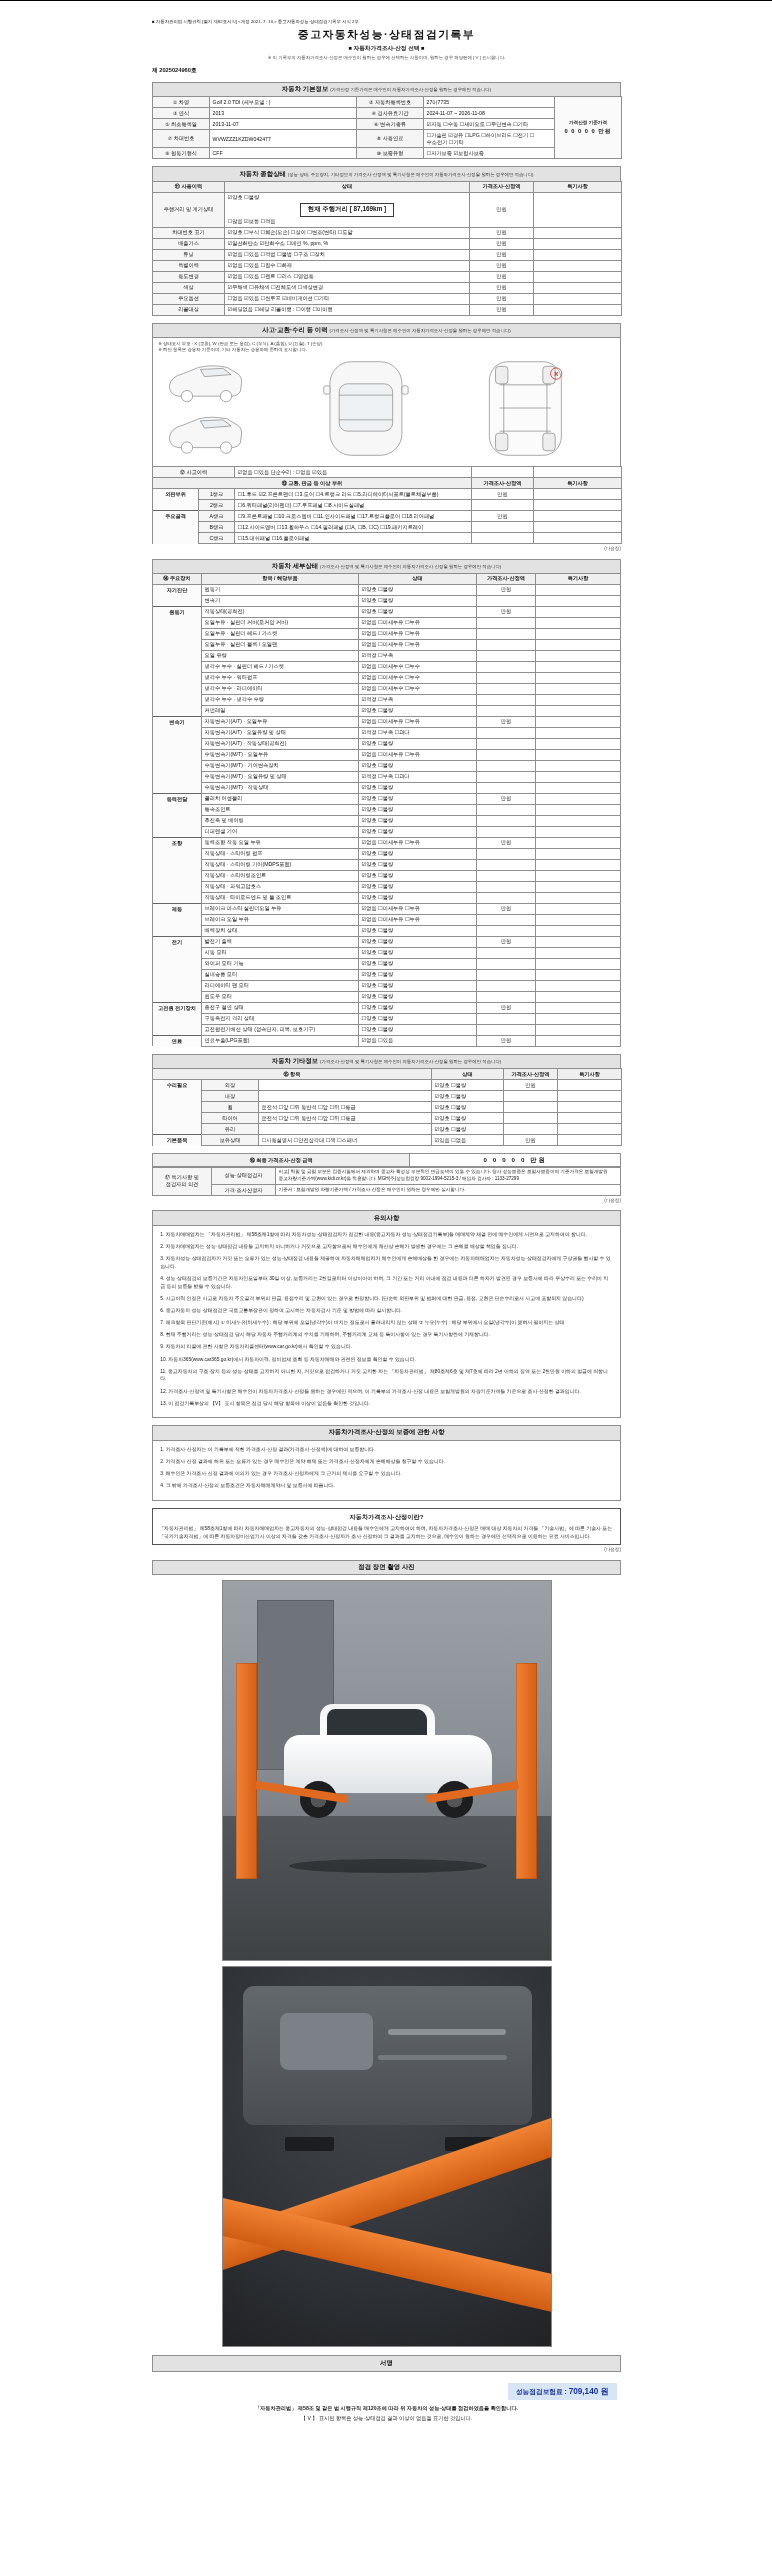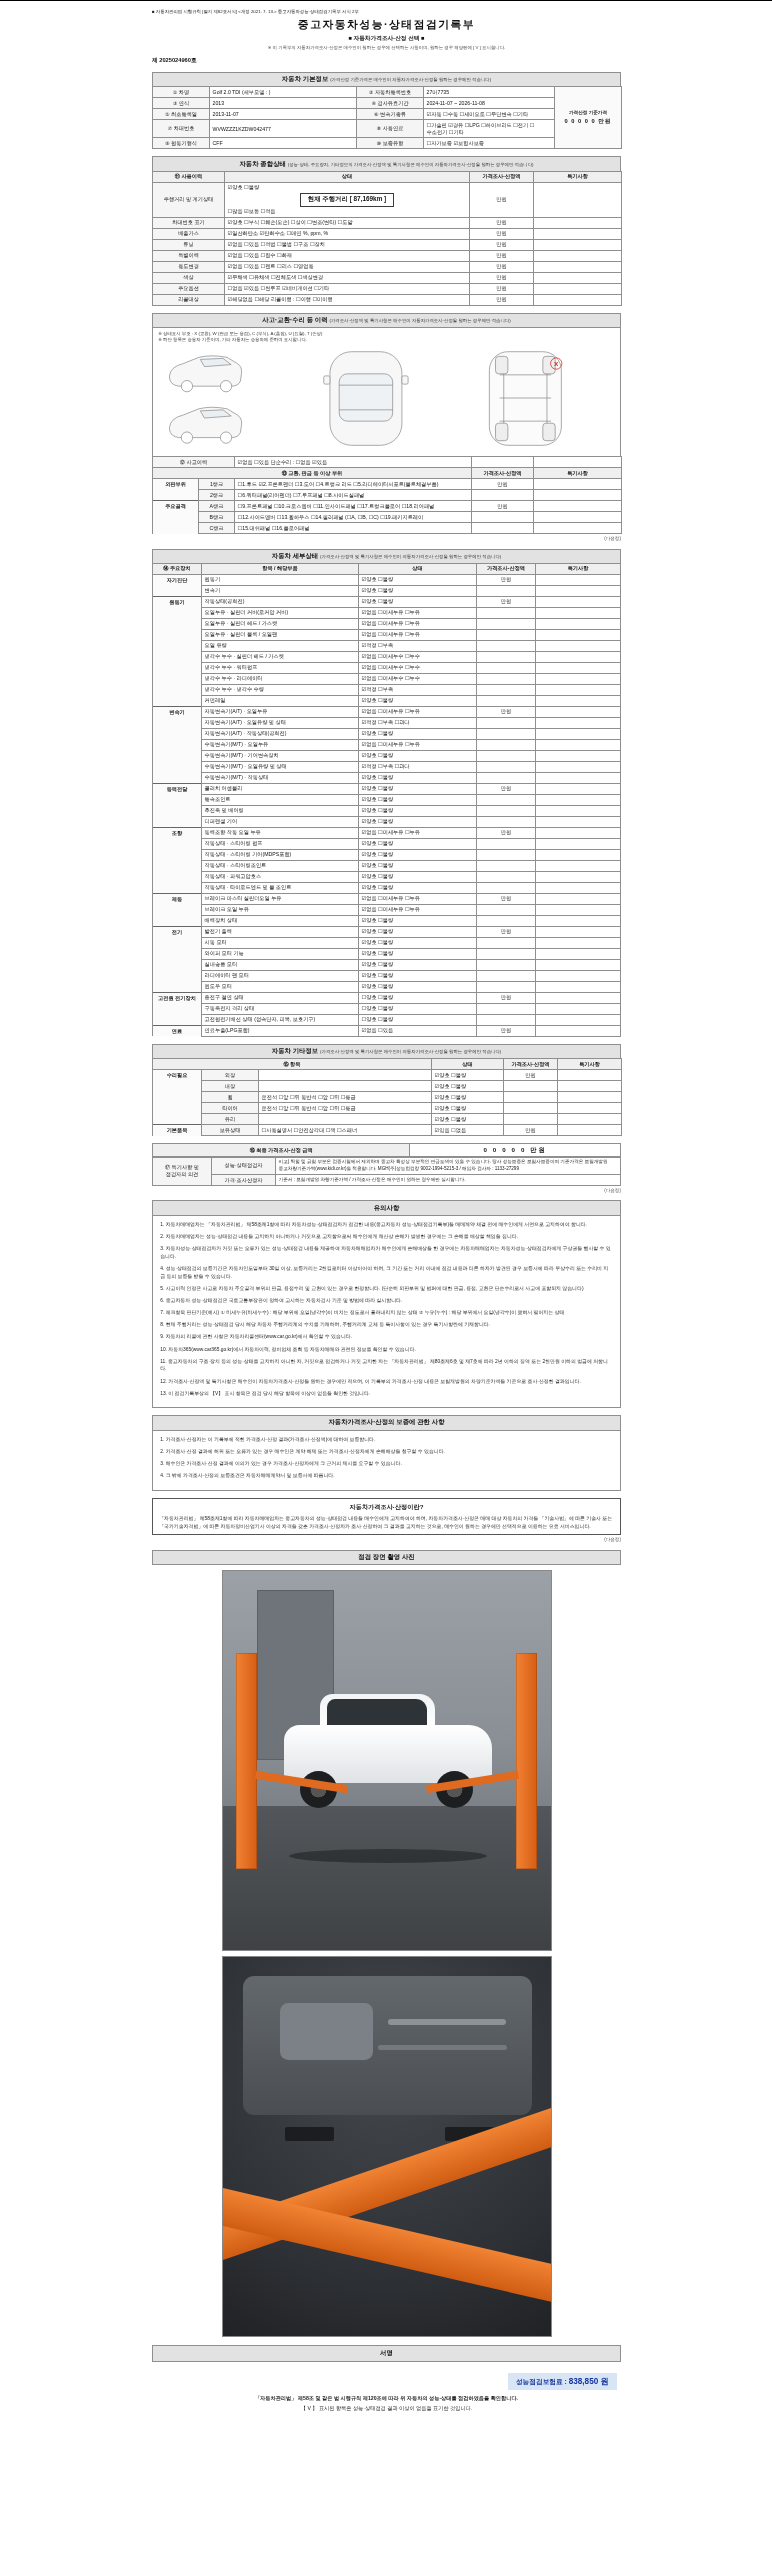--- a/index.html
+++ b/index.html
@@ -1,18 +1,18 @@
 <!DOCTYPE html>
 <html style="font-size:8.2px"><head>
 <meta charset="utf-8">
 <style>
   * { box-sizing: border-box; margin: 0; padding: 0; }
   html,body { background:#fff; }
   body { width:773px; min-height:2576px; font-family:"Liberation Sans","DejaVu Sans",sans-serif; color:#111; border-top:1.5px solid #000; }
-  .doc { width:469px; margin:0 auto; padding:8px 0 36px; }
+  .doc { width:469px; margin:0 auto; padding:18px 0 36px; }
   .top-note { font-size:4.4px; color:#222; margin-bottom:4.1px; }
   .hdr { text-align:center; margin:1px 0 3.1px; }
   .hdr-title { font-size:10.8px; font-weight:bold; letter-spacing:1.5px; }
   .hdr-select { font-size:5.7px; font-weight:bold; margin-top:3.1px; }
   .hdr-note { font-size:4.4px; color:#444; margin-top:1.5px; }
   .doc-no { font-size:5.7px; font-weight:bold; margin:7.2px 0 1.5px; }
   .sec { margin-top:7.2px; }
   .sec-title { background:#e2e2e2; border:0.5px solid #8f8f8f; border-bottom:none; text-align:center; font-weight:bold; font-size:6.4px; padding:2.1px 0; }
   .sec-note { font-weight:normal; font-size:4.4px; color:#333; }
   table { border-collapse:collapse; width:100%; table-layout:fixed; }
@@ -890,19 +890,19 @@
       <div class="pad pad1"></div>
       <div class="pad pad2"></div>
       <div class="beam b1"></div>
       <div class="beam b2"></div>
     </div>
   </div>
 
   <div class="sign-bar">서명</div>
   <div class="premium">
     <span>성능점검보험료 :</span>
-    <span class="premium-val">838,850 원</span>
+    <span class="premium-val">709,140 원</span>
   </div>
   <div class="footer-line first">「자동차관리법」 제58조 및 같은 법 시행규칙 제120조에 따라 위 자동차의 성능·상태를 점검하였음을 확인합니다.</div>
   <div class="footer-line">【 V 】 표시된 항목은 성능·상태점검 결과 이상이 없음을 표기한 것입니다.</div>
 
 </div>
 
 
 </body></html>

